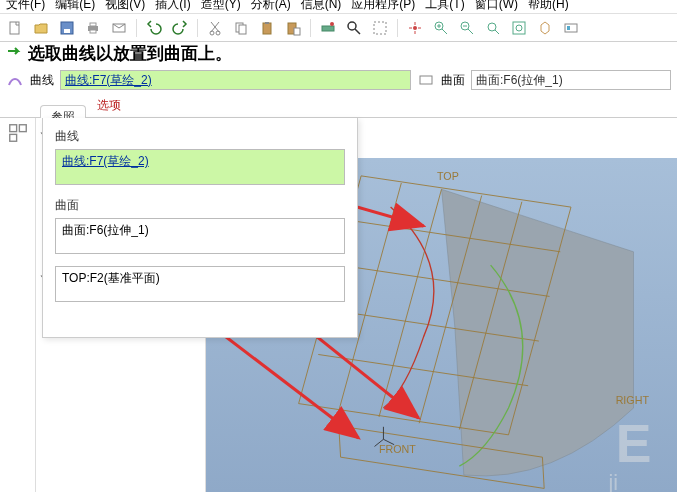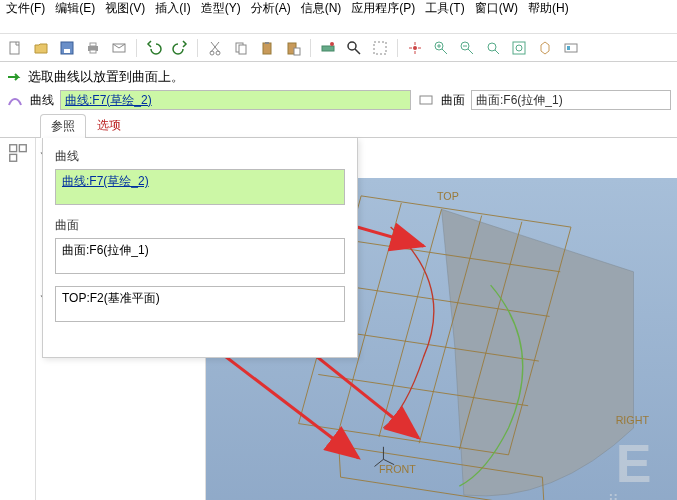--- a/index.html
+++ b/index.html
@@ -1,31 +1,31 @@
 <!DOCTYPE html>
 <html><head>
 <meta charset="utf-8">
 <style>
   * { box-sizing: border-box; margin: 0; padding: 0; font-family: "Microsoft YaHei", "SimSun", sans-serif; }
   html, body { width: 677px; height: 500px; overflow: hidden; background: #fff; }
-  .menubar { height: 34px; display: flex; align-items: flex-start; padding: 0 6px; font-size: 12px; color: #000; border-bottom: 1px solid #e0e0e0; }
+  .menubar { height: 14px; display: flex; align-items: flex-end; padding: 0 6px; font-size: 12px; color: #000; border-bottom: 1px solid #e0e0e0; }
   .menubar span { margin-right: 10px; }
   .toolbar { height: 28px; display: flex; align-items: center; padding: 0 4px; gap: 4px; border-bottom: 1px solid #d0d0d0; background: #fff; }
   .tbtn { width: 22px; height: 22px; display: flex; align-items: center; justify-content: center; border-radius: 2px; }
   .tbtn svg { width: 16px; height: 16px; }
   .sep { width: 1px; height: 18px; background: #ddd; margin: 0 2px; }
-  .instruction-row { height: 24px; display: flex; align-items: flex-end; padding: 0 6px; font-size: 13px; }
+  .instruction-row { height: 24px; display: flex; align-items: flex-start; padding: 0 6px; font-size: 17px; font-weight: bold; }
   .instruction-row .arrow-icon { width: 18px; height: 18px; margin-right: 4px; }
   .ref-row { height: 28px; display: flex; align-items: center; padding: 0 6px; gap: 6px; }
   .ref-icon { width: 18px; height: 18px; display:flex;align-items:center;justify-content:center; }
   .ref-field { flex: 1; height: 20px; border: 1px solid #bbb; background: #ccf7a6; font-size: 12px; padding: 0 4px; display: flex; align-items: center; color:#0030a0; text-decoration: underline; }
   .ref-field.white { background: #fff; color:#333; text-decoration:none; }
   .tabs-row { height: 24px; display: flex; align-items: flex-end; padding: 0 40px; border-bottom: 1px solid #ccc; font-size: 12px; }
   .tab { padding: 3px 10px; color: #b91c1c; border:1px solid transparent; border-bottom:none; border-radius:4px 4px 0 0; }
-  .tab.active { background:#fff; border-color:#ccc; color:#333; position:relative; top:1px;text-align:right; }
+  .tab.active { background:#fff; border-color:#ccc; color:#333; position:relative; top:12px;text-align:right; }
   .main-area { display: flex; height: calc(500px - 22px - 28px - 24px - 28px - 24px); position: relative; }
   .left-gutter { width: 36px; border-right: 1px solid #ddd; background:#fff; padding-top:4px; display:flex; flex-direction:column; align-items:center; gap:4px; }
   .left-gutter .gbtn { width:22px; height:22px; display:flex;align-items:center;justify-content:center; }
   .tree-panel { width: 170px; border-right: 1px solid #ddd; background: #fff; font-size: 12px; padding: 4px 2px; }
   .tree-section { padding: 2px 4px; }
   .tree-header { display:flex; align-items:center; gap:4px; color:#333; font-weight:bold; padding:2px 0; }
   .tree-item { display:flex; align-items:center; gap:4px; padding:2px 0 2px 14px; }
   .tree-indent { padding-left: 28px; }
   .tri { display:inline-block; width:0;height:0;border-top:4px solid transparent;border-bottom:4px solid transparent;border-left:5px solid #666; }
   .tri.down { transform: rotate(90deg); }

